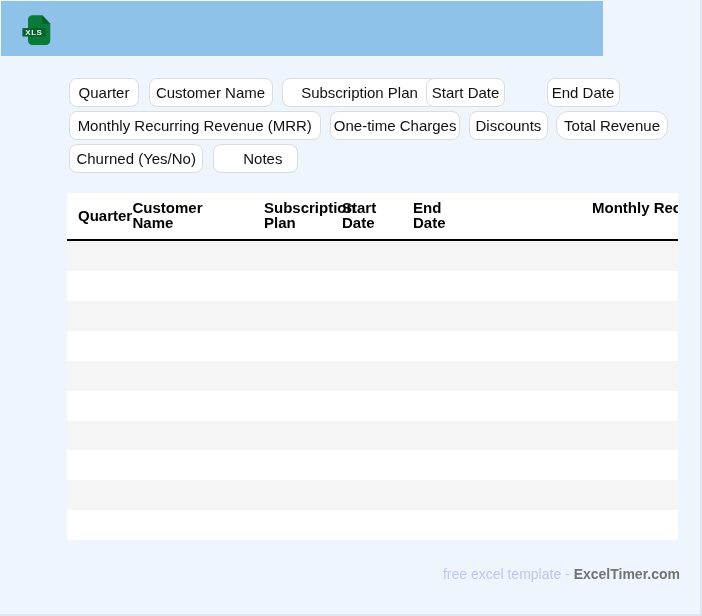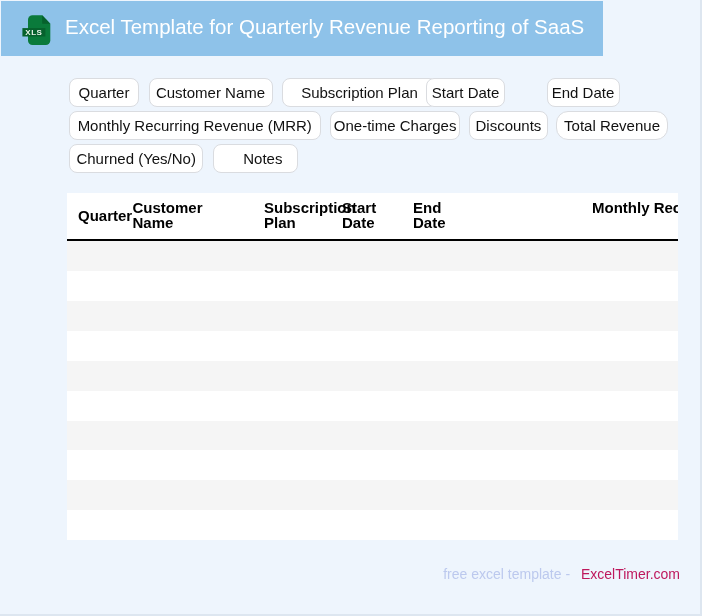--- a/index.html
+++ b/index.html
@@ -12,34 +12,33 @@
   .icon { position:absolute; left:14px; top:7px; }
   .chip { position:absolute; height:29px; background:#ffffff; border:1px solid #dadce0; border-radius:8px; font-size:15px; color:#111111; text-align:center; line-height:27px; }
   .tclip { position:absolute; left:67px; top:193px; width:611px; height:347.2px; overflow:hidden; background:#ffffff; }
   .th { position:absolute; font-weight:700; font-size:15px; line-height:15.5px; color:#000000; white-space:nowrap; }
   .thr { }
   .hline { position:absolute; left:0; top:46px; width:800px; height:2.4px; background:#000000; }
   .row { position:absolute; left:0; width:611px; height:29.87px; }
   .odd { background:#f5f5f5; }
   .even { background:#ffffff; }
   .foot { position:absolute; top:566px; right:22px; font-size:14px; color:#bcc9ee; white-space:nowrap; }
-  .foot b { color:#be185d; font-weight:400; margin-left:7px; }
+  .foot b { color:#737373; font-weight:700; }
 </style>
 </head>
 <body>
   <div class="edge-r"></div>
   <div class="edge-b"></div>
   <div class="hdr">
     <svg class="icon" width="44" height="44" viewBox="0 0 44 44">
       <path d="M17.5 7.2 H27.2 L35.3 15.8 V32.5 a4.5 4.5 0 0 1 -4.5 4.5 H17.5 a4.5 4.5 0 0 1 -4.5 -4.5 V11.7 a4.5 4.5 0 0 1 4.5 -4.5 Z" fill="#0a7a3b"></path>
       <path d="M27.2 7.2 L35.3 15.8 H27.2 Z" fill="#06612d"></path>
       <rect x="7.4" y="20.1" width="23" height="8.4" fill="#06612d"></rect>
       <text x="18.9" y="27" font-family="Liberation Sans, sans-serif" font-size="8" font-weight="700" fill="#eaf4ea" text-anchor="middle" letter-spacing="0.5">XLS</text>
     </svg>
-    <h1>Excel Template for Quarterly Revenue Reporting of SaaS</h1>
   </div>
 
   <div class="chip" style="left:69px;   top:78px;  width:70px;">Quarter</div>
   <div class="chip" style="left:148.5px;top:78px;  width:124px;">Customer Name</div>
   <div class="chip" style="left:282px;  top:78px;  width:155px;">Subscription Plan</div>
   <div class="chip" style="left:425.8px;top:78px;  width:79.5px;">Start Date</div>
   <div class="chip" style="left:514.5px;top:78px;  width:73px;margin-left:32px;">End Date</div>
 
   <div class="chip" style="left:69px;   top:111px; width:251.5px;">Monthly Recurring Revenue (MRR)</div>
   <div class="chip" style="left:329.8px;top:111px; width:130.7px;">One-time Charges</div>

